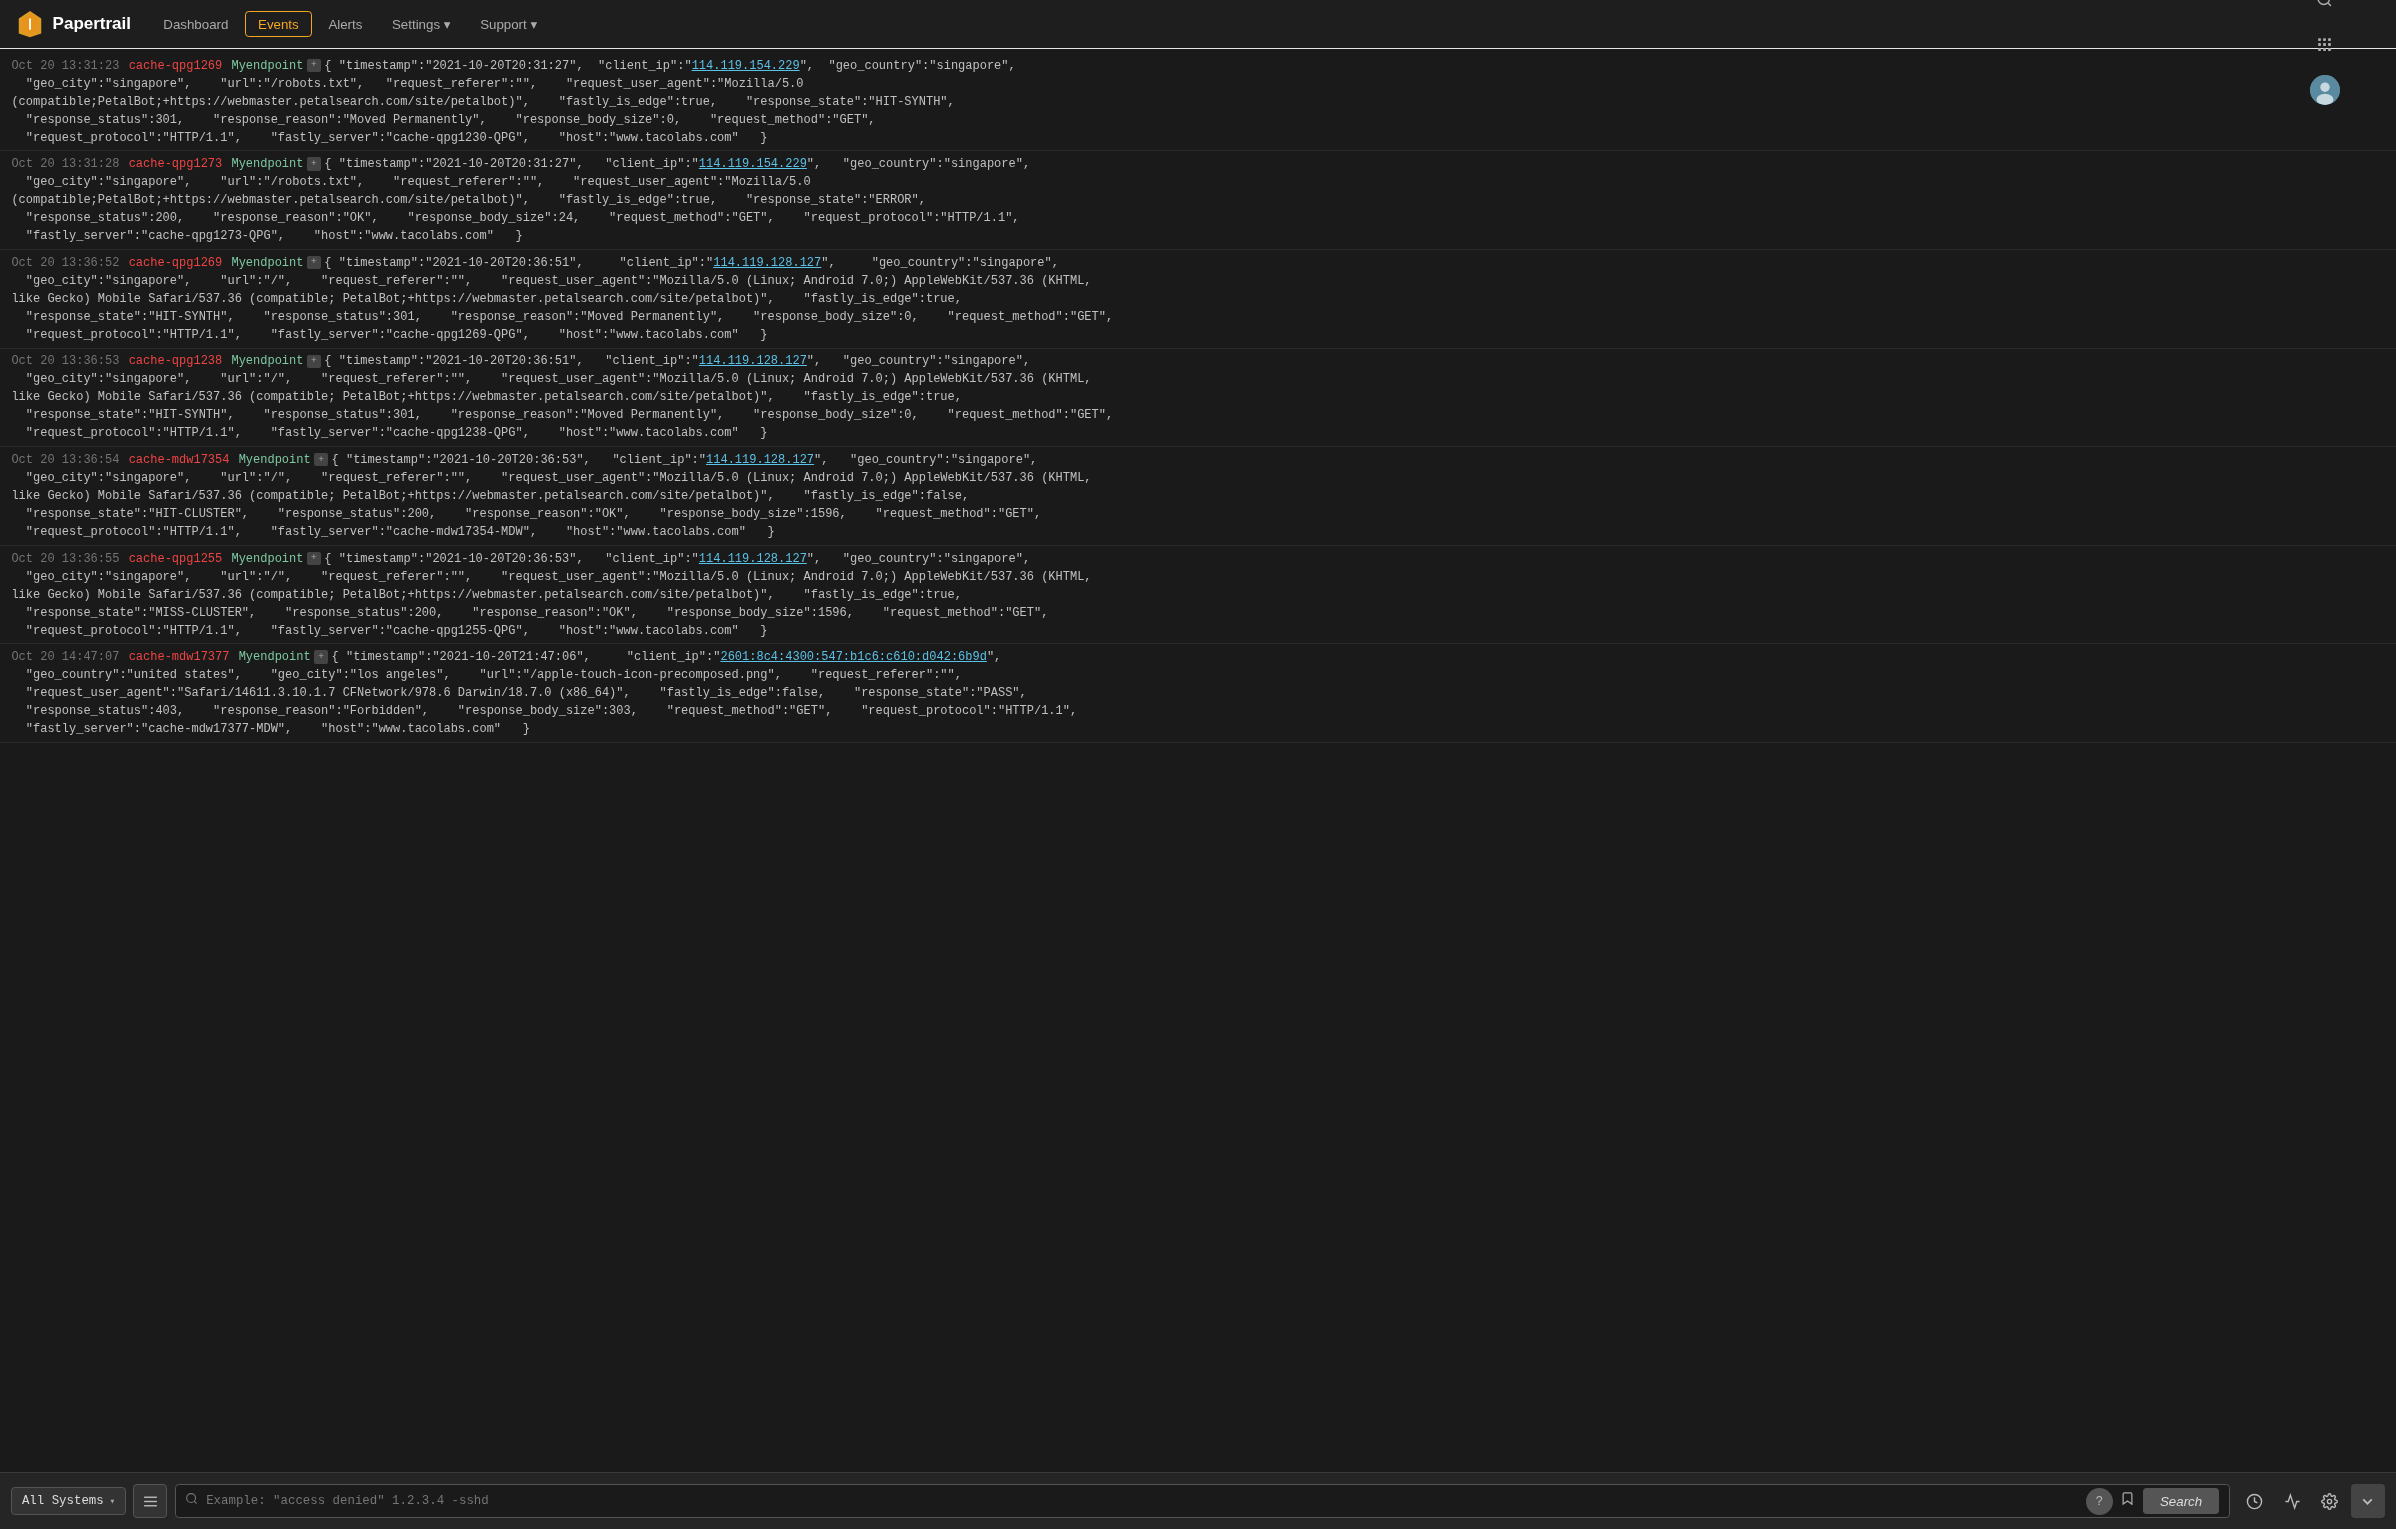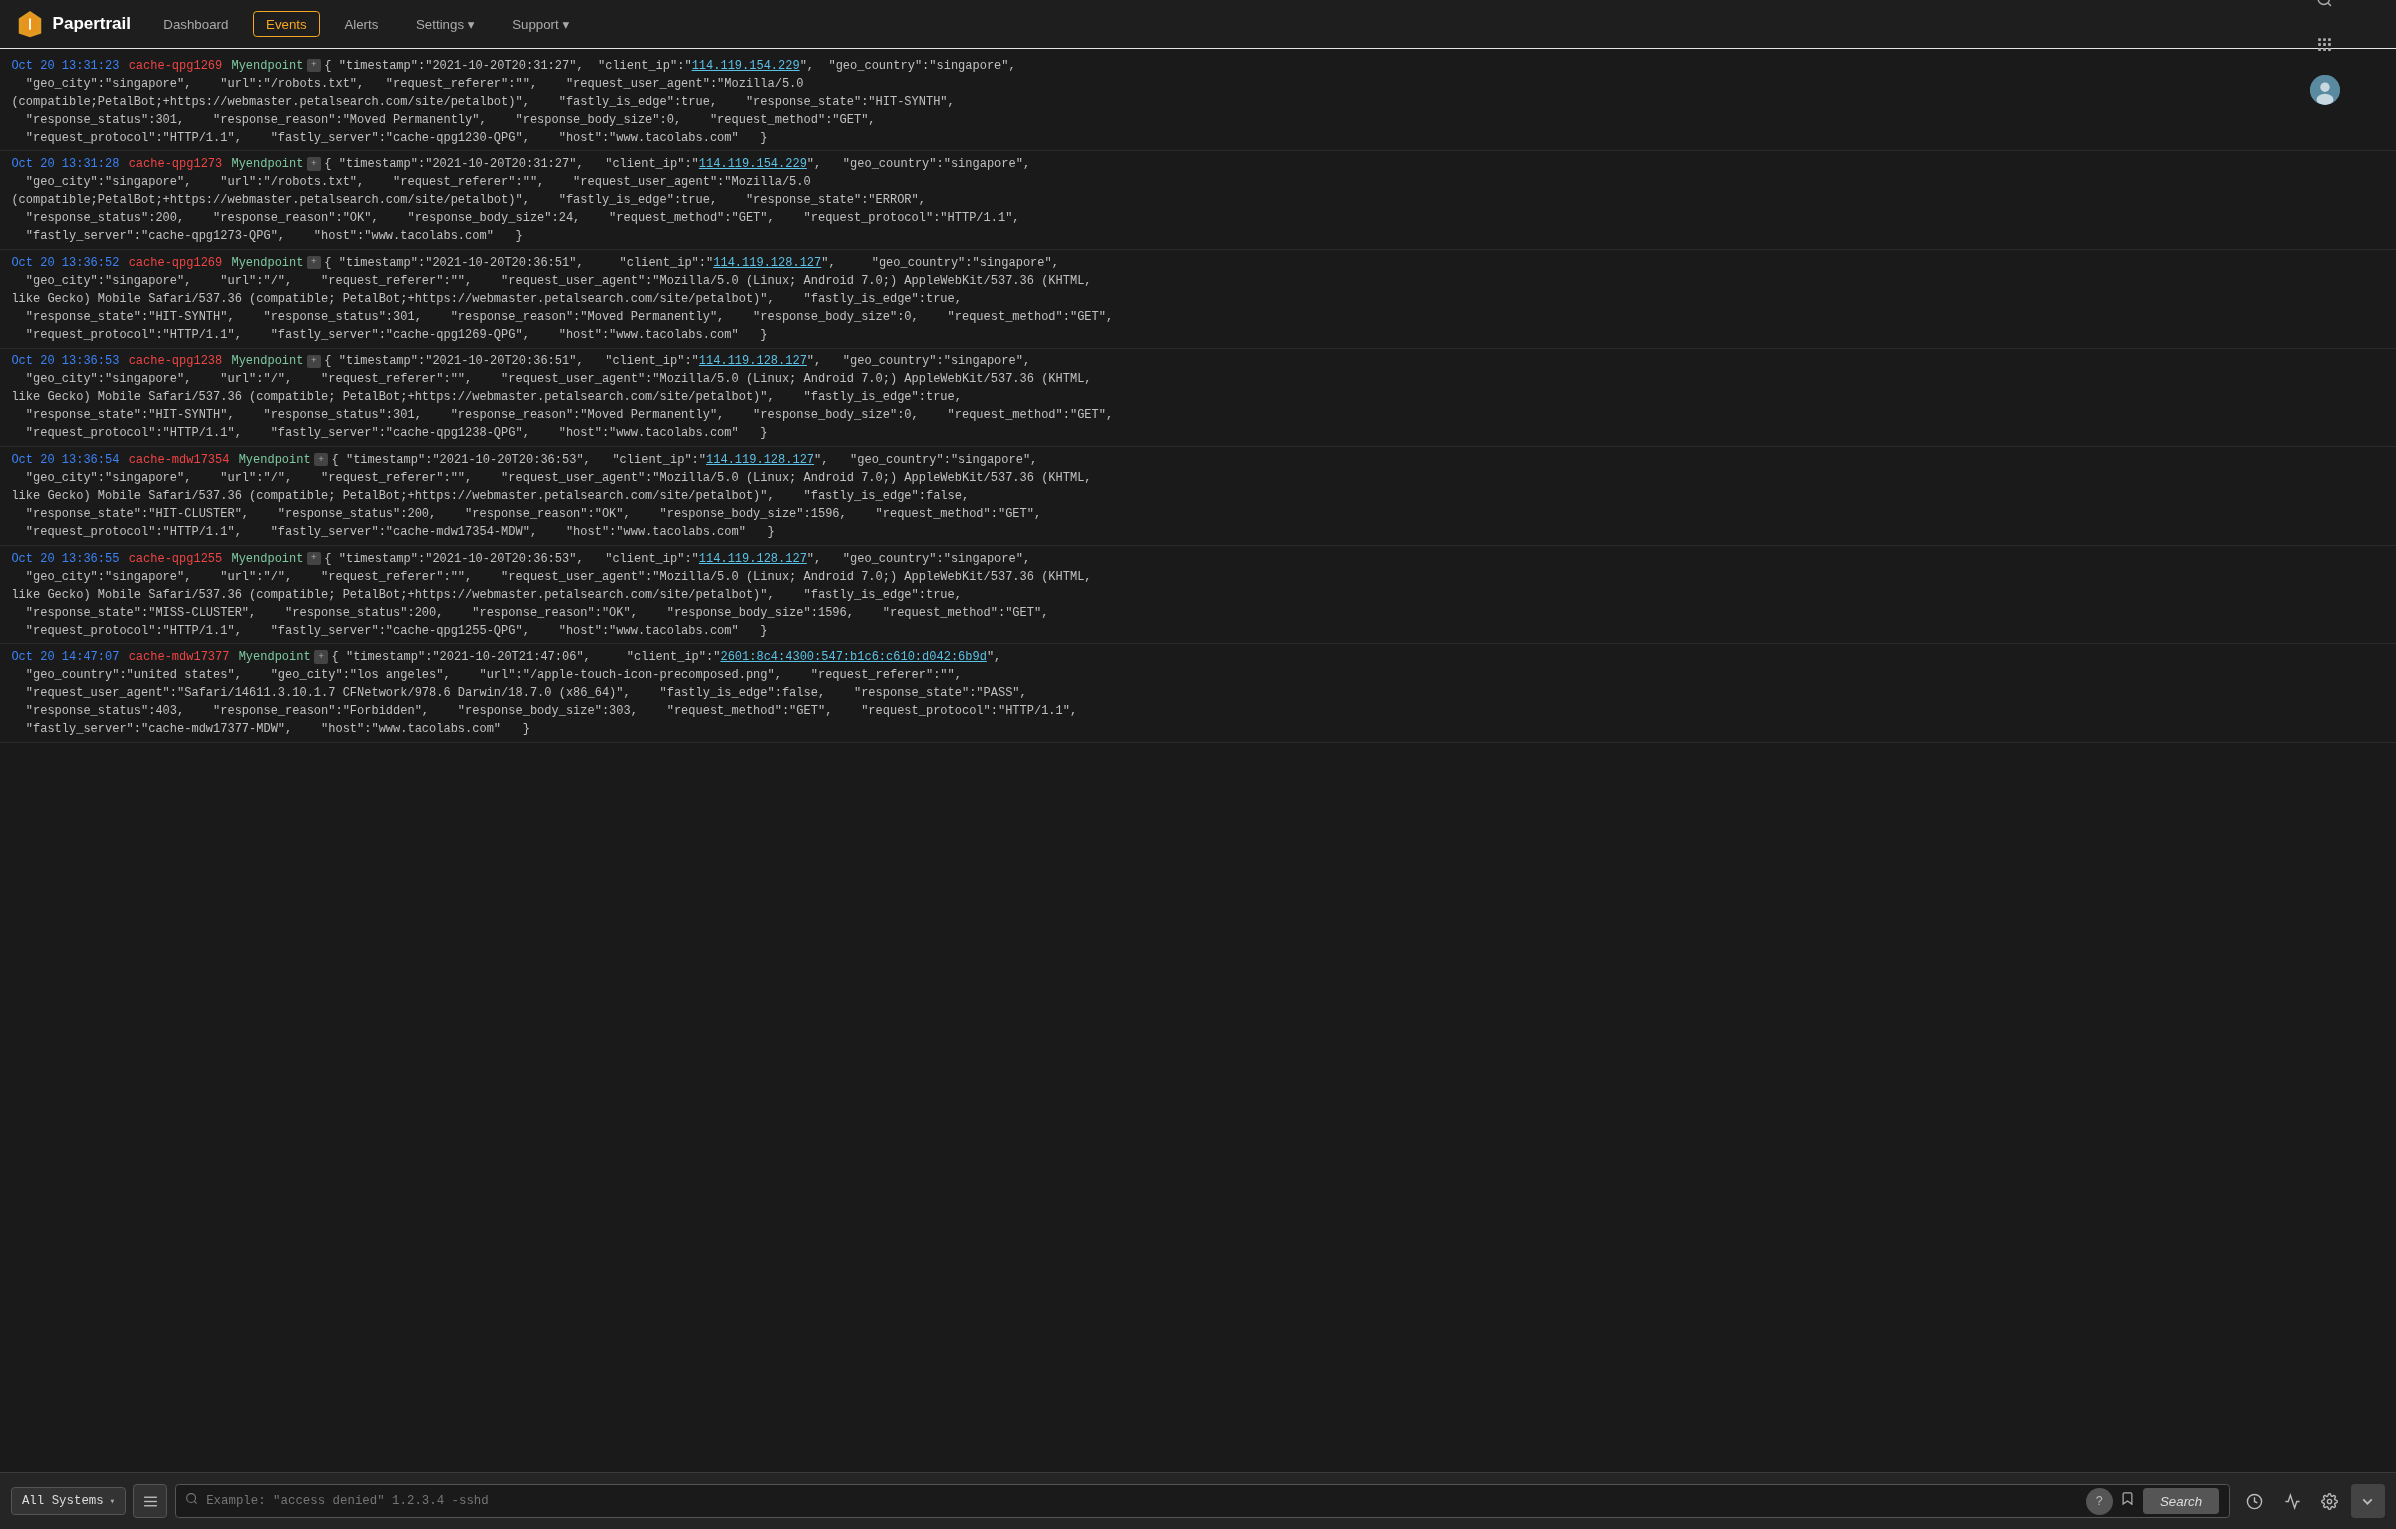--- a/index.html
+++ b/index.html
@@ -38,21 +38,21 @@
     }
     .nav-brand {
       color: #fff;
       font-family: sans-serif;
       font-size: 17px;
       font-weight: 600;
     }
     .nav-links {
       display: flex;
       align-items: center;
-      gap: 11px;
+      gap: 3px;
       flex: 1;
     }
     .nav-link {
       color: #aaa;
       font-family: sans-serif;
       font-size: 13.3px;
       padding: 5.7px 13.3px;
       border-radius: 3.8px;
       cursor: pointer;
       text-decoration: none;
@@ -115,21 +115,21 @@
     }
 
     .log-entry {
       padding: 3.8px 11.4px;
       border-bottom: 1px solid #2a2a2a;
       cursor: pointer;
       word-break: break-all;
       white-space: pre-wrap;
     }
     .log-time {
-      color: #3b82f6;
+      color: #737373;
     }
     .log-server {
       color: #ef4444;
       margin: 0 2px;
     }
     .log-endpoint {
       color: #7ec8a0;
       margin-right: 3.8px;
     }
     .log-plus {

